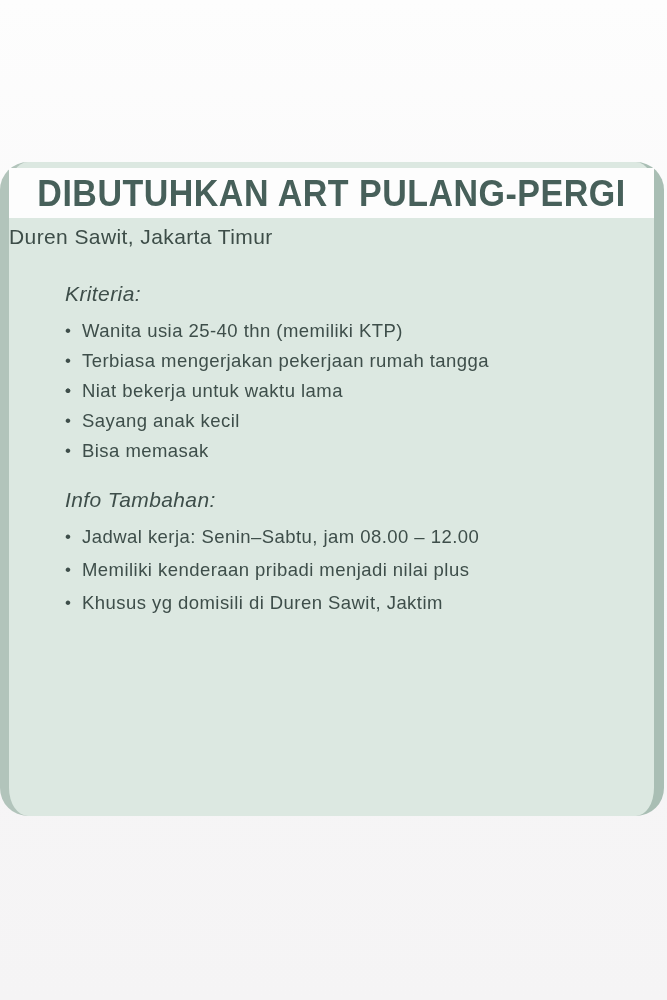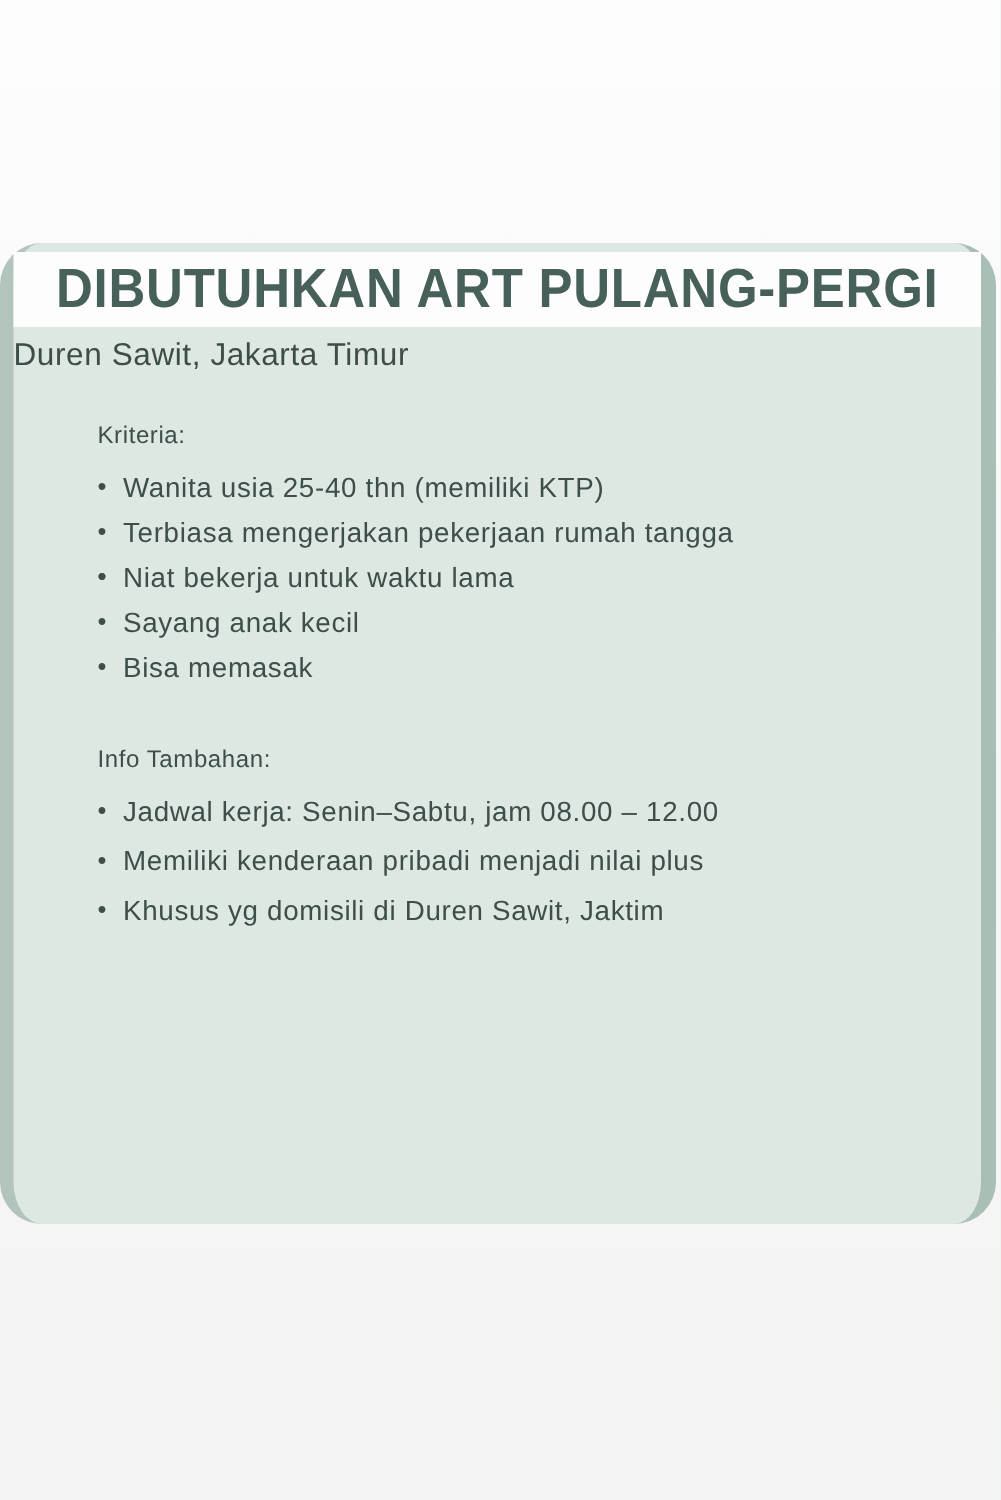--- a/index.html
+++ b/index.html
@@ -50,23 +50,24 @@
     text-align: left;
     color: #3d4d48;
     font-size: 21px;
     letter-spacing: 0.4px;
   }
   .content {
     padding: 33px 36px 0 56px;
     color: #3e4e4a;
   }
   .section-heading {
-    font-size: 16px;
+    font-size: 21px;
     letter-spacing: 0.4px;
     margin-bottom: 10px;
+    font-style: italic;
   }
   ul.flyer-list {
     list-style: none;
     margin: 0;
     padding: 0;
   }
   ul.flyer-list li {
     position: relative;
     padding-left: 17px;
     font-size: 18.5px;
@@ -74,21 +75,21 @@
     letter-spacing: 0.45px;
     white-space: nowrap;
   }
   ul.flyer-list li .dot {
     position: absolute;
     left: 0;
     top: 0;
     font-size: 17px;
   }
   .section-info {
-    margin-top: 38px;
+    margin-top: 22px;
   }
   .section-info li {
     margin-bottom: 3px;
   }
 </style>
 </head>
 <body>
 
 <div class="page">
   <div class="flyer-panel">

